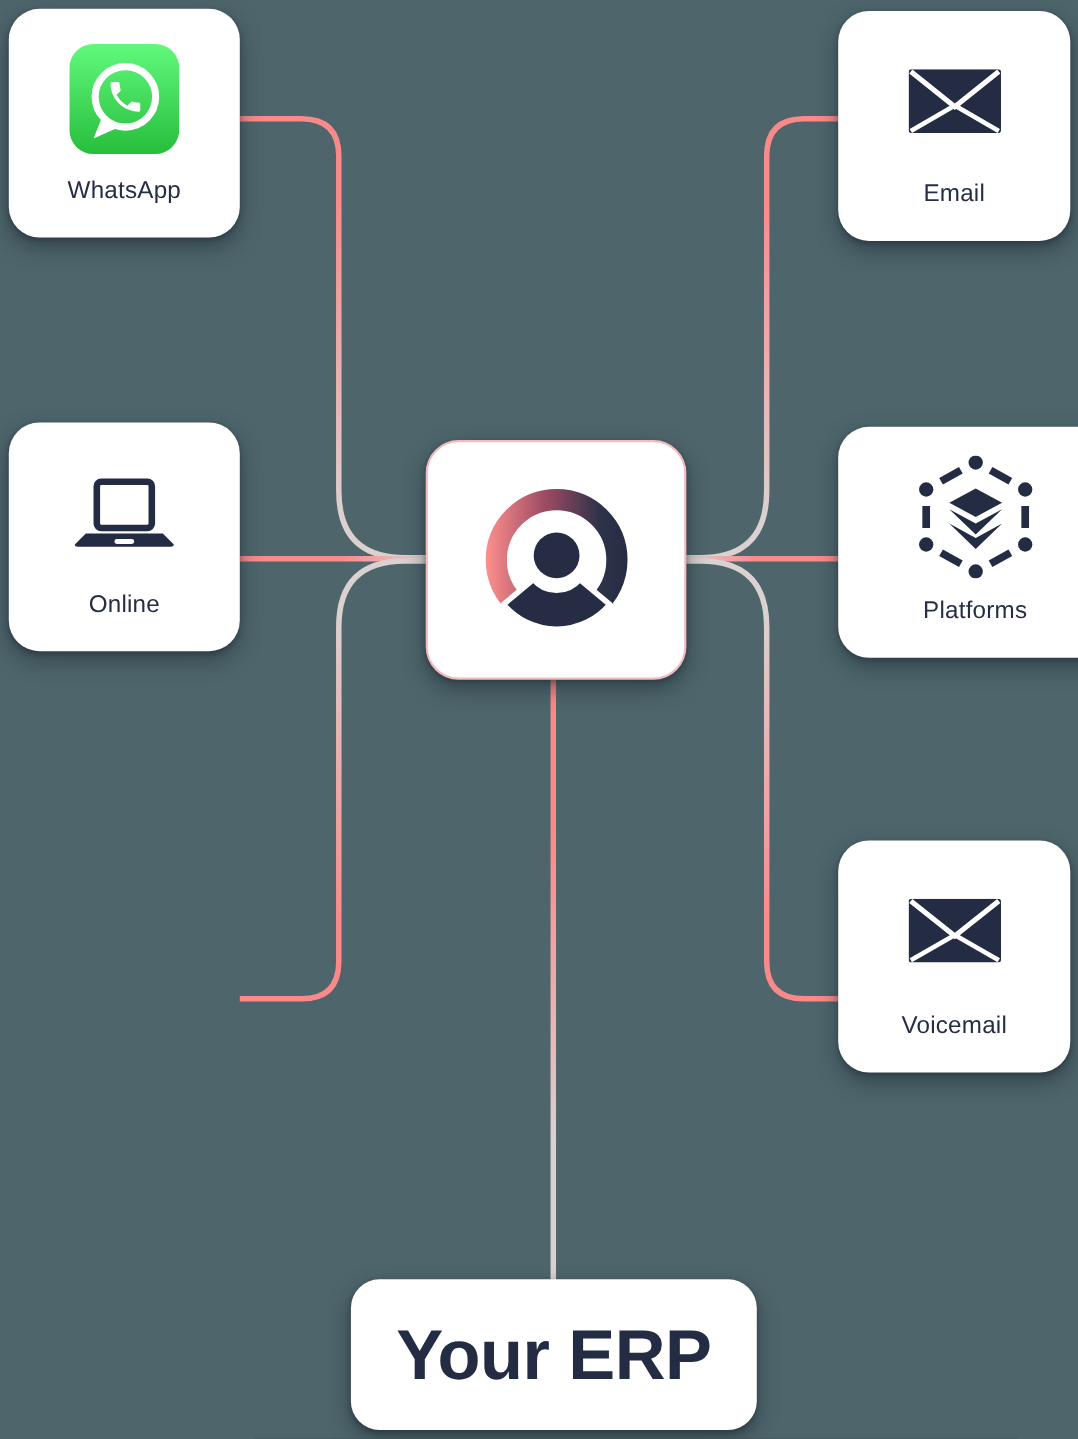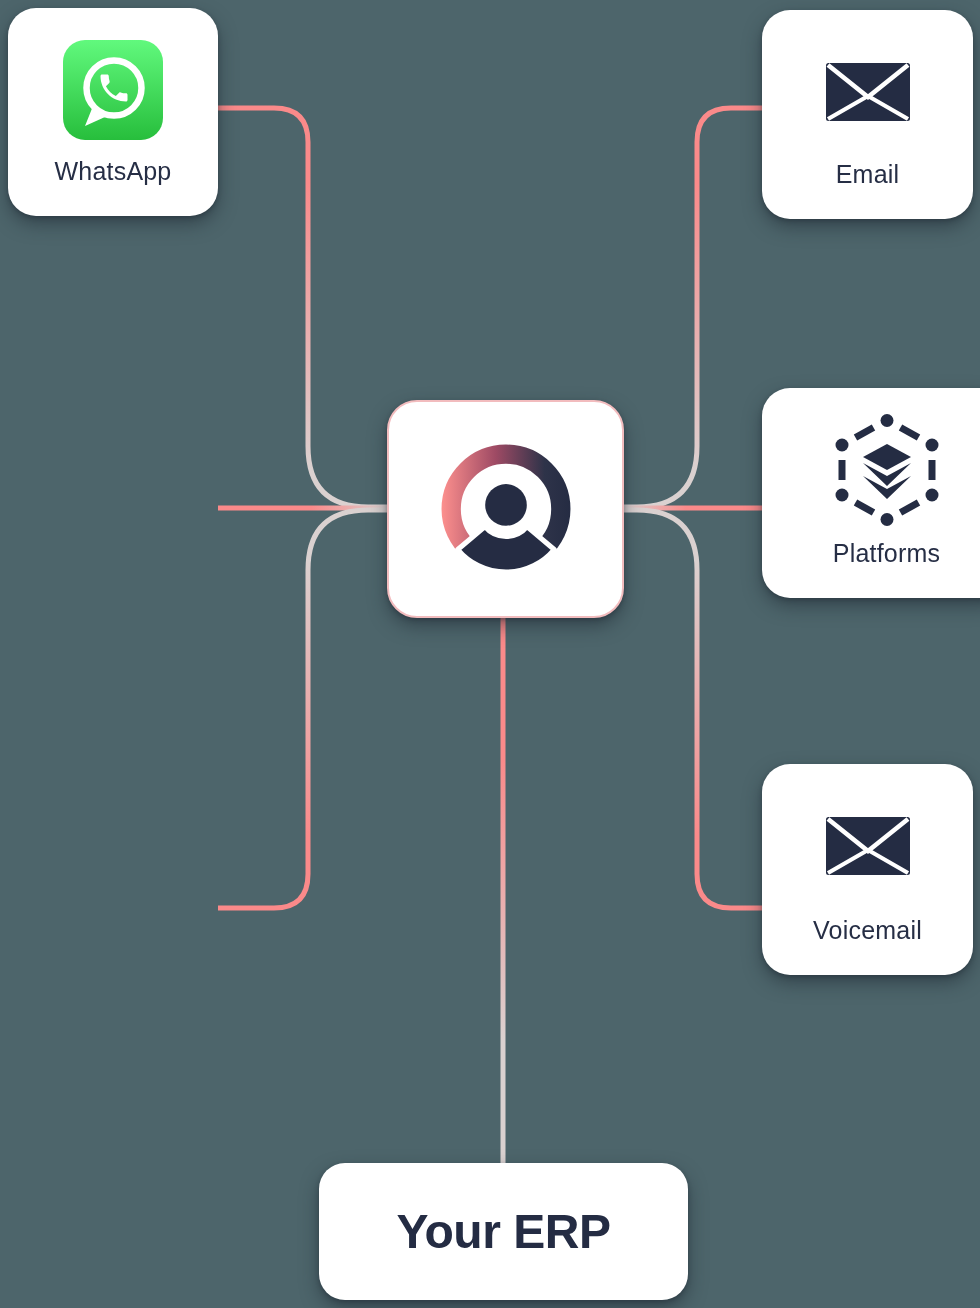--- a/index.html
+++ b/index.html
@@ -28,21 +28,21 @@
     box-sizing:border-box;
     padding:26px 10px 26px;
   }
   .icon-wrap{
     height:112px;
     display:flex;align-items:center;justify-content:center;
     flex:0 0 auto;
   }
   .node-label{
     margin-top:auto;
-    font-size:25px;
+    font-size:22px;
     font-weight:500;
     color:#262E45;
     letter-spacing:.2px;
     line-height:1;
     padding-bottom:6px;
   }
   
   .card-whatsapp {left:8px;  top:8px;   width:210px;height:208px;}
   .card-online   {left:8px;  top:384px; width:210px;height:208px;}
   .card-app      {left:8px;  top:762px; width:210px;height:208px;}
@@ -57,21 +57,21 @@
     justify-content:center;
     padding:0;
   }
   .card-erp{
     left:319px;top:1163px;width:369px;height:137px;
     border-radius:26px;
     justify-content:center;
     padding:0;
   }
   .erp-label{
-    font-size:48px;
+    font-size:64px;
     font-weight:700;
     color:#242C43;
     letter-spacing:-.5px;
   }
 </style>
 </head>
 <body>
 
 <div class="canvas">
 
@@ -135,20 +135,30 @@
         <path d="M30 66 L22 86 L42 77 Z" fill="#ffffff"></path>
         <circle cx="51" cy="48" r="27.5" fill="none" stroke="#ffffff" stroke-width="6.5"></circle>
         <g transform="translate(33,30) scale(1.5)" fill="#ffffff">
           <path d="M6.62 10.79c1.44 2.83 3.76 5.14 6.59 6.59l2.2-2.2c.27-.28.67-.36 1.02-.24 1.12.37 2.33.57 3.57.57.55 0 1 .45 1 1V20c0 .55-.45 1-1 1-9.39 0-17-7.61-17-17 0-.55.45-1 1-1h3.5c.55 0 1 .45 1 1 0 1.25.2 2.45.57 3.57.11.35.03.75-.25 1.02l-2.2 2.2z"></path>
         </g>
       </svg>
     </div>
     <div class="node-label">WhatsApp</div>
   </div>
 
+  <div class="card card-online">
+    <div class="icon-wrap">
+      <svg width="96" height="64" viewBox="0 0 96 64">
+        <rect x="23" y="4" width="50" height="42" rx="4" fill="#ffffff" stroke="#242C43" stroke-width="6"></rect>
+        <path d="M13 51 H83 L93 61 Q93 63 90 63 H6 Q3 63 3 61 Z" fill="#242C43"></path>
+        <rect x="39" y="56" width="18" height="4.5" rx="2.2" fill="#ffffff"></rect>
+      </svg>
+    </div>
+    <div class="node-label">Online</div>
+  </div>
 
 
   <div class="card card-email">
     <div class="icon-wrap">
       <svg width="84" height="58" viewBox="0 0 84 58">
         <rect width="84" height="58" rx="2.5" fill="#242C43"></rect>
         <path d="M2 56 L42 33 M82 56 L42 33" stroke="#ffffff" stroke-width="4.2"></path>
         <path d="M2 2 L42 34 L82 2" fill="none" stroke="#ffffff" stroke-width="4.6"></path>
       </svg>
     </div>

